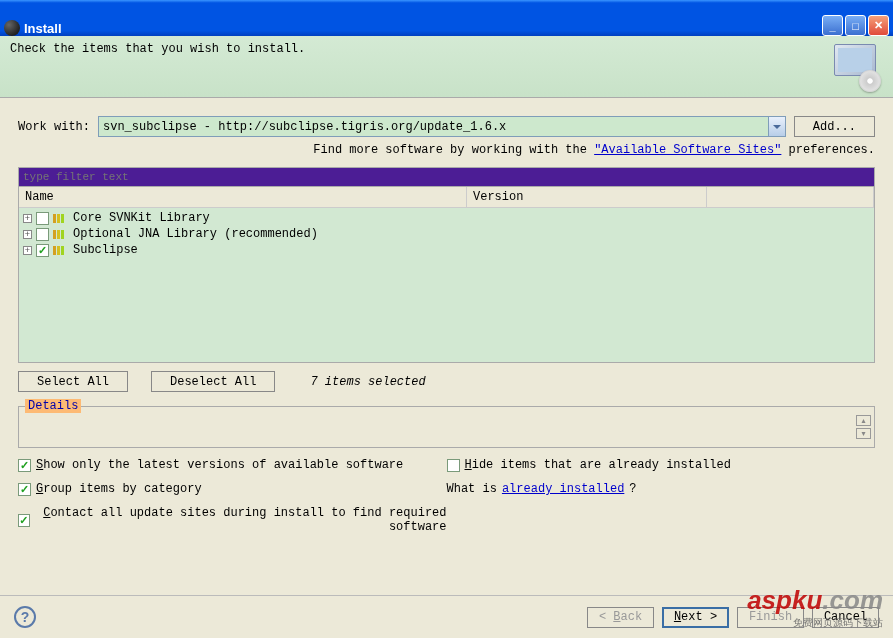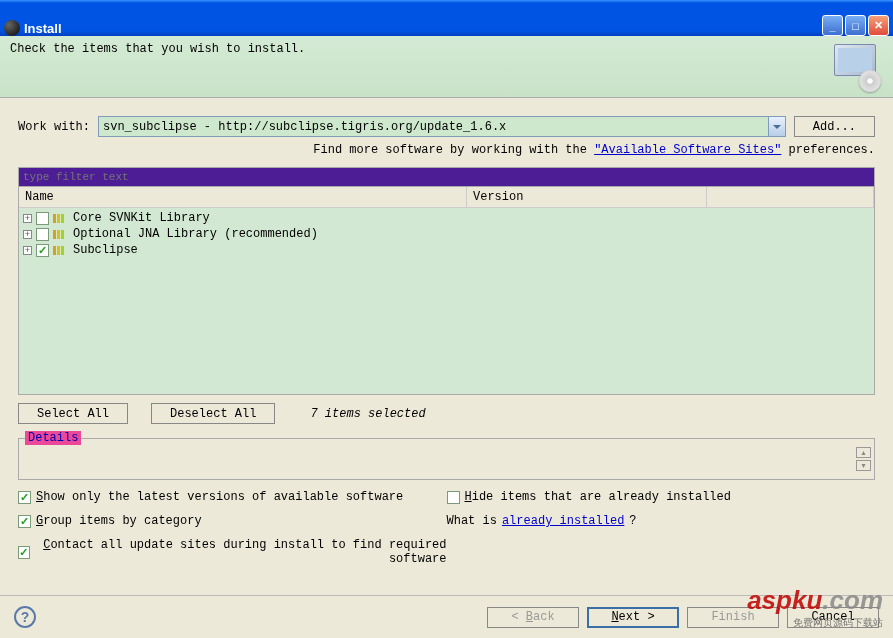--- a/index.html
+++ b/index.html
@@ -35,21 +35,21 @@
 .btn { background: #ece9d8; border: 1px solid #888; padding: 2px 18px; height: 21px; font-family: "Courier New", monospace; font-size: 12px; cursor: pointer; white-space: nowrap; display: inline-flex; align-items: center; justify-content: center; }
 .btn.disabled { color: #999; }
 .btn.default { border: 2px solid #3a6ea5; padding: 1px 17px; }
 
 .hint-row { text-align: right; margin-bottom: 10px; }
 a { color: #0000cc; text-decoration: underline; }
 
 .filter-input { width: 100%; border: 1px solid #aaa; background: #4c1d95; padding: 3px 4px; font-family: "Courier New", monospace; font-size: 11px; color: #888; margin-bottom: 0; }
 
 
-.table-wrap { border: 1px solid #aaa; background: #d2e8d2; height: 208px; overflow: auto; border-top: none; }
+.table-wrap { border: 1px solid #aaa; background: #d2e8d2; height: 176px; overflow: auto; border-top: none; }
 .table-head { display: flex; background: #ece9d8; border-bottom: 1px solid #ccc; }
 .th { padding: 3px 6px; border-right: 1px solid #ccc; font-family: "Courier New", monospace; font-size: 12px; }
 .th.name { width: 448px; }
 .th.version { width: 240px; }
 .th.extra { flex: 1; }
 .tree-body { padding: 2px 0; }
 .tree-row { display: flex; align-items: center; padding: 1px 4px; gap: 4px; }
 .expander { width: 9px; height: 9px; border: 1px solid #888; background: white; display: flex; align-items: center; justify-content: center; font-size: 9px; line-height: 1; cursor: pointer; color: #555; }
 .checkbox { width: 13px; height: 13px; border: 1px solid #7a9a7a; background: white; display: flex; align-items: center; justify-content: center; cursor: pointer; }
 .checkbox.checked::after { content: "✓"; color: #21a121; font-size: 11px; font-weight: bold; line-height: 1; }
@@ -57,34 +57,34 @@
 .feature-icon span { width: 3px; height: 9px; }
 .feature-icon span:nth-child(1) { background: #d4a020; }
 .feature-icon span:nth-child(2) { background: #d4c020; }
 .feature-icon span:nth-child(3) { background: #a0d420; }
 
 .select-row { display: flex; align-items: center; gap: 23px; margin-top: 8px; margin-bottom: 14px; }
 .select-row .count { margin-left: 12px; font-style: italic; }
 
 
 .details-group { border: 1px solid #aaa; padding: 4px 6px 6px 6px; position: relative; margin-bottom: 10px; height: 42px; }
-.details-group .legend { position: absolute; top: -8px; left: 6px; background: #ec4899; padding: 0 3px; color: #0000aa; }
+.details-group .legend { position: absolute; top: -8px; left: 6px; background: #fdba74; padding: 0 3px; color: #0000aa; }
 .details-scroll { position: absolute; right: 3px; top: 8px; display: flex; flex-direction: column; gap: 2px; }
 .scroll-btn { width: 15px; height: 11px; background: #ece9d8; border: 1px solid #999; display: flex; align-items: center; justify-content: center; font-size: 8px; color: #888; }
 
 
 .options { display: flex; }
 .opt-col { flex: 1; display: flex; flex-direction: column; gap: 10px; text-align: right; }
 .opt-row { display: flex; align-items: center; gap: 5px; }
 
 
 .footer { position: absolute; bottom: 0; left: 0; right: 0; border-top: 1px solid #bbb; padding: 10px 14px; display: flex; align-items: center; background: #ece9d8; }
 .help-icon { width: 22px; height: 22px; border: 2px solid #5a7aaa; border-radius: 50%; display: flex; align-items: center; justify-content: center; color: #5a7aaa; font-weight: bold; font-size: 14px; cursor: pointer; }
 .footer-btns { margin-left: auto; display: flex; gap: 8px; }
-.footer .btn { width: 92px; padding: 2px 0; }
+.footer .btn { width: 67px; padding: 2px 0; }
 
 .watermark { position: absolute; right: 10px; bottom: 8px; display: flex; flex-direction: column; align-items: flex-end; opacity: 0.85; }
 .watermark .brand { font-size: 26px; font-weight: bold; font-style: italic; font-family: Arial, sans-serif; }
 .watermark .brand .r { color: #c00000; }
 .watermark .brand .g { color: #888; }
 .watermark .sub { font-size: 10px; color: #666; font-family: Arial, sans-serif; }
 
 .underline-key { text-decoration: underline; }
 </style>
 </head>

